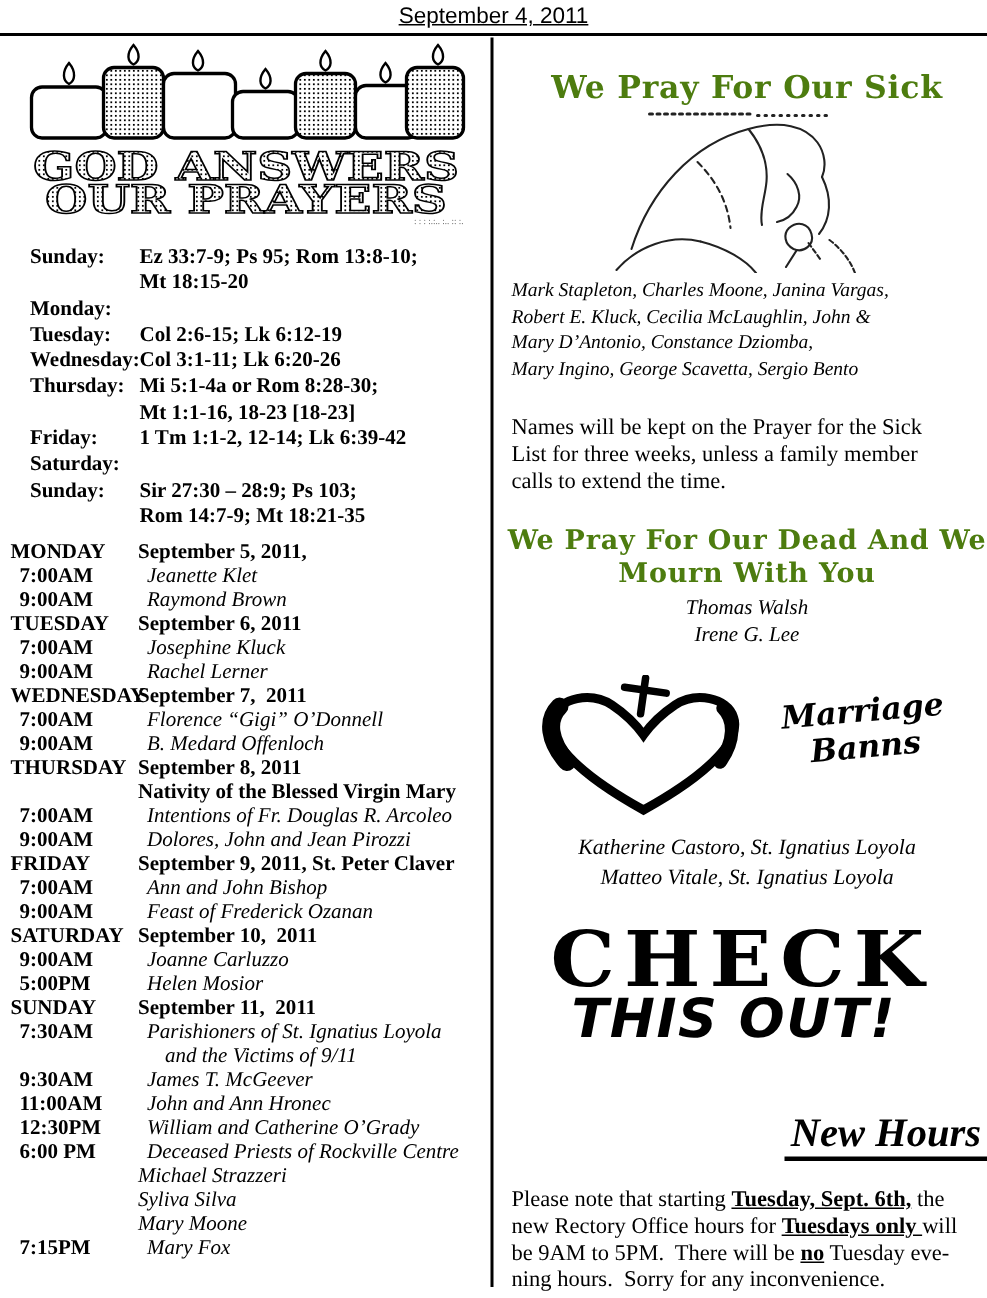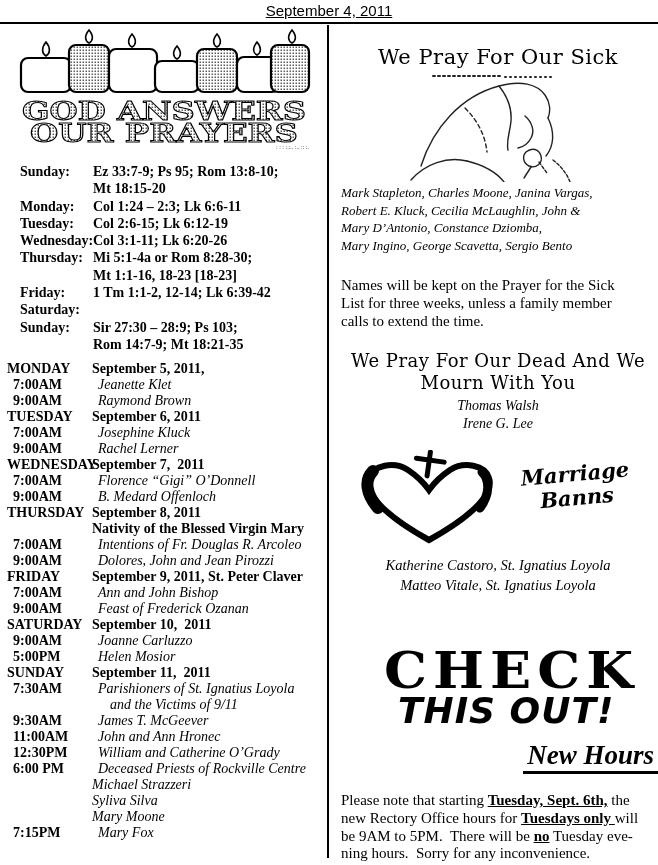--- a/index.html
+++ b/index.html
@@ -30,38 +30,38 @@
   .s-time{padding-left:6px;}
   .s-text{white-space:pre;}
   .s-bold{font-weight:bold;}
   .s-ital{font-style:italic;}
   .s-indent{padding-left:18px;}
 
   
   #right-col{top:0;left:338px;width:320px;height:865px;}
   .rc{position:absolute;}
   .deco-head{
-    font-family:"DejaVu Serif", serif;font-weight:normal;color:#000000;
+    font-family:"DejaVu Serif", serif;font-weight:bold;color:#4d7c0f;
     letter-spacing:.5px;text-align:center;width:320px;
   }
   #sick-title{top:45px;font-size:21px;}
   #mary-art{top:70px;left:67px;}
   #sick-names{top:184px;left:3px;font-style:italic;font-size:13px;line-height:17.5px;}
   #sick-note{top:276px;left:3px;font-size:15px;line-height:18px;}
   .pre-line{white-space:pre;}
   #dead-title{top:350px;font-size:18px;line-height:22px;}
   #dead-names{top:397px;width:320px;text-align:center;font-style:italic;font-size:14px;line-height:18px;}
   #heart-art{top:450px;left:14px;}
   #banns-label{
     top:462px;left:172px;width:132px;text-align:center;
     font-family:"DejaVu Serif", serif;font-weight:bold;font-style:italic;
     font-size:21px;line-height:24px;transform:rotate(-5deg);
   }
   #banns-entries{top:555px;width:320px;text-align:center;font-style:italic;font-size:14.5px;line-height:20px;}
-  #check-block{top:612px;left:46px;margin-top:31px;}
+  #check-block{top:612px;left:29px;}
   #check-line1{
     font-family:"DejaVu Serif", serif;font-weight:bold;font-size:54px;line-height:54px;
     letter-spacing:6px;transform:scaleY(.95);
   }
   #check-line2{
     font-family:"DejaVu Sans", sans-serif;font-weight:bold;font-style:italic;
     font-size:36px;line-height:36px;margin-top:-4px;margin-left:14px;letter-spacing:1px;
   }
   #new-hours-title{top:740px;width:320px;text-align:right;}
   #new-hours-title span{
@@ -120,23 +120,20 @@
 <div class="abs" id="readings">
     <div class="r-row">
       <span class="r-day">Sunday:</span>
       <div class="r-val">
         <div class="r-line">Ez 33:7-9; Ps 95; Rom 13:8-10;</div>
         <div class="r-line">Mt 18:15-20</div>
       </div>
     </div>
     <div class="r-row">
       <span class="r-day">Monday:</span>
-      <div class="r-val">
-        <div class="r-line">Col 1:24 – 2:3; Lk 6:6-11</div>
-      </div>
     </div>
     <div class="r-row">
       <span class="r-day">Tuesday:</span>
       <div class="r-val">
         <div class="r-line">Col 2:6-15; Lk 6:12-19</div>
       </div>
     </div>
     <div class="r-row">
       <span class="r-day">Wednesday:</span>
       <div class="r-val">

